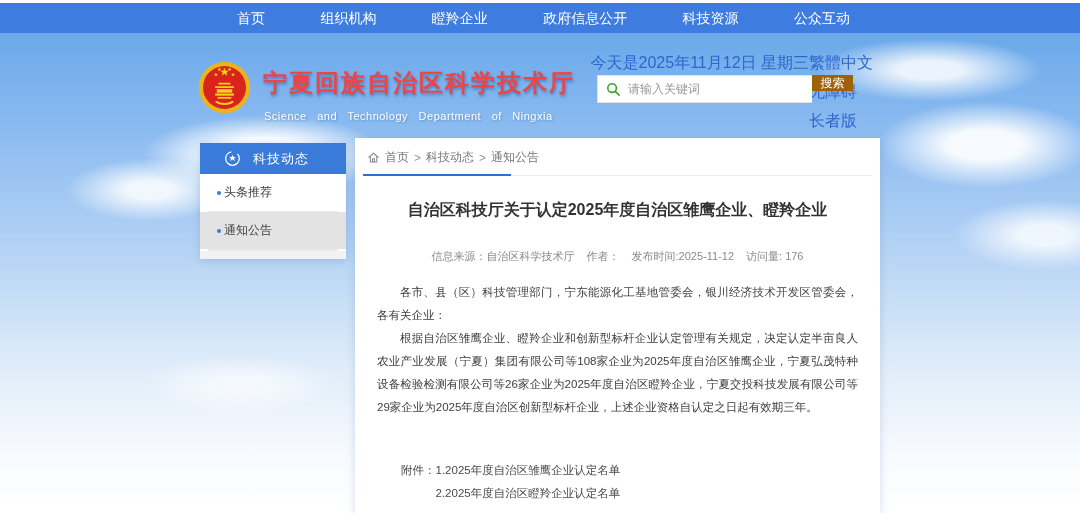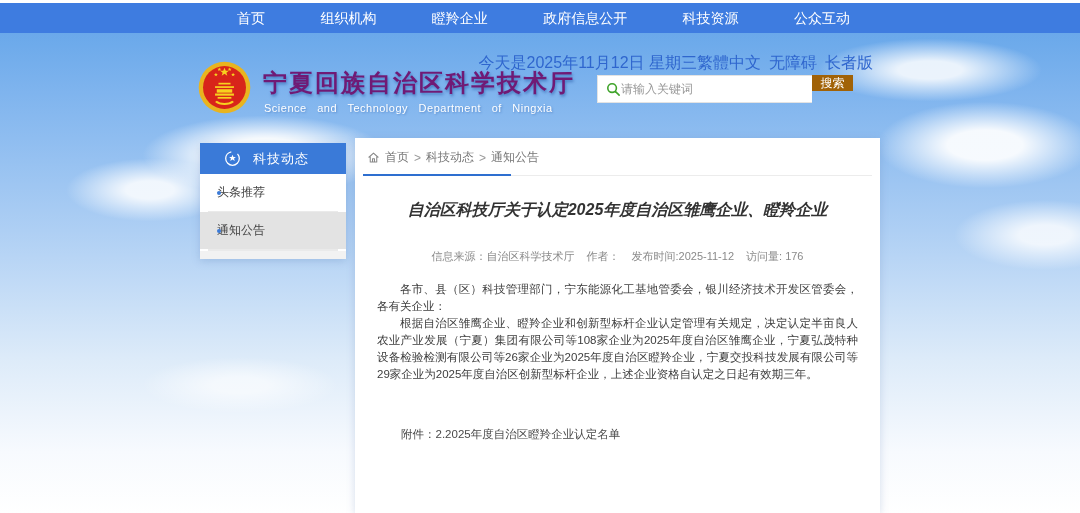--- a/index.html
+++ b/index.html
@@ -19,59 +19,59 @@
   }
 
   
   .top-strip { position:absolute; left:0; top:0; width:1080px; height:3px; background:#fff; }
   .navbar { position:absolute; left:0; top:3px; width:1080px; height:30px; background:#3E7CE0; }
   .nav-inner { position:absolute; left:237px; width:613px; height:30px; display:flex; justify-content:space-between; }
   .nav-item { color:#fff; font-size:14px; line-height:30px; text-decoration:none; white-space:nowrap; cursor:pointer; }
 
   
   .emblem { position:absolute; left:197px; top:60px; width:55px; height:55px; }
-  .site-title { position:absolute; left:263px; top:67px; font-size:24px; font-weight:bold; color:#701a75;
+  .site-title { position:absolute; left:263px; top:67px; font-size:24px; font-weight:bold; color:#ef4444;
     letter-spacing:2px; text-shadow:1px 2px 3px rgba(30,80,160,.55); white-space:nowrap; }
-  .site-sub { position:absolute; left:264px; top:102px; font-size:11px; color:#fff; letter-spacing:.5px;
+  .site-sub { position:absolute; left:264px; top:110px; font-size:11px; color:#fff; letter-spacing:.5px;
     word-spacing:7px; text-shadow:1px 1px 2px rgba(30,80,160,.4); white-space:nowrap; }
 
   .header-right { position:absolute; left:597px; top:53px; width:276px; display:flex; justify-content:flex-end; font-size:16px; color:#2F66CE; }
   .date-text { white-space:nowrap; }
-  .quick-links { display:flex; gap:8px; }
+  .quick-links { display:flex; gap:8px;flex-direction:column; }
   .quick-links a { color:#2F66CE; text-decoration:none; white-space:nowrap; cursor:pointer; }
 
   .searchbar { position:absolute; left:597px; top:75px; width:256px; height:28px; display:flex; }
   .search-input-wrap { flex:1; background:#fff; display:flex; align-items:center; padding-left:8px; border:1px solid #e3e3e3; border-right:none; }
   .search-input-wrap svg { flex:0 0 auto; }
-  .search-input { border:none; outline:none; flex:1; font-size:12px; color:#333; background:transparent; font-family:inherit; }
+  .search-input { border:none; outline:none; flex:1; margin-left:7px; font-size:12px; color:#333; background:transparent; font-family:inherit; }
   .search-input::placeholder { color:#999; }
   .search-btn { width:41px; height:16px; background:#a16207; color:#fff; border:none; font-size:12px; cursor:pointer; font-family:inherit; }
 
   
   .sidebar { position:absolute; left:200px; top:143px; width:146px; background:#fff; box-shadow:0 2px 8px rgba(90,125,180,.28); }
   .sidebar-head { height:31px; background:#3A7AD8; display:flex; align-items:center; padding-left:24px; gap:12px; }
   .sidebar-head-title { color:#fff; font-size:13px; letter-spacing:1px; }
-  .side-item { position:relative; height:37px; line-height:37px; font-size:12px; color:#444; padding-left:17px; cursor:pointer; }
+  .side-item { position:relative; height:37px; line-height:37px; font-size:12px; color:#444; padding-left:24px; cursor:pointer; }
   .side-item::before { content:""; position:absolute; left:17px; top:17px; width:4px; height:4px; border-radius:50%; background:#3A7AD8; }
   .side-item.active { background:#E3E3E3; }
   .side-divider { height:1px; background:#EAEAEA; margin:0 8px; }
   .sidebar-foot { height:8px; background:#F2F2F2; }
 
   
   .main { position:absolute; left:355px; top:138px; width:525px; height:375px; background:#fff; box-shadow:0 2px 8px rgba(90,125,180,.25); }
   .breadcrumb { position:relative; margin:0 8px; padding:11px 4px 9px; font-size:12px; color:#777; border-bottom:1px solid #ECECEC; display:flex; align-items:center; gap:5px; }
   .breadcrumb::after { content:""; position:absolute; left:0; bottom:-1px; width:148px; height:2px; background:#2E6FD0; }
   .breadcrumb a { color:#777; text-decoration:none; cursor:pointer; }
   .crumb-sep { color:#999; }
 
-  .article-title { margin-top:20px; text-align:center; font-size:16px; font-weight:bold; color:#333; line-height:27px;font-style:italic; }
+  .article-title { margin-top:20px; text-align:center; font-size:16px; font-weight:bold; color:#333; line-height:27px; }
   .article-meta { margin-top:26px; text-align:center; font-size:11px; color:#8A8A8A; }
   .article-meta span { margin:12px 6px; }
 
-  .article-body { margin:17px 22px 0; font-size:11.5px; color:#3D3D3D; line-height:17px; text-align:justify; }
+  .article-body { margin:17px 22px 0; font-size:11.5px; color:#3D3D3D; line-height:23px; text-align:justify; }
   .article-body p { text-indent:2em; }
 
   .attachments { display:flex; margin:40px 0 0 46px; font-size:11.5px; color:#4A4A4A; line-height:23px; }
   .attach-label { white-space:nowrap; }
   .attach-list div { cursor:pointer; }
 </style>
 </head>
 <body>
 
 <div class="sky"></div>
@@ -166,17 +166,18 @@
   </div>
 
   <div class="article-body">
     <p>各市、县（区）科技管理部门，宁东能源化工基地管委会，银川经济技术开发区管委会，各有关企业：</p>
     <p>根据自治区雏鹰企业、瞪羚企业和创新型标杆企业认定管理有关规定，决定认定半亩良人农业产业发展（宁夏）集团有限公司等108家企业为2025年度自治区雏鹰企业，宁夏弘茂特种设备检验检测有限公司等26家企业为2025年度自治区瞪羚企业，宁夏交投科技发展有限公司等29家企业为2025年度自治区创新型标杆企业，上述企业资格自认定之日起有效期三年。</p>
   </div>
 
   <div class="attachments">
     <span class="attach-label">附件：</span>
     <span class="attach-list">
+      <div>1.2025年度自治区雏鹰企业认定名单</div>
       <div>2.2025年度自治区瞪羚企业认定名单</div>
 
     </span>
   </div>
 </div>
 
 </body></html>

